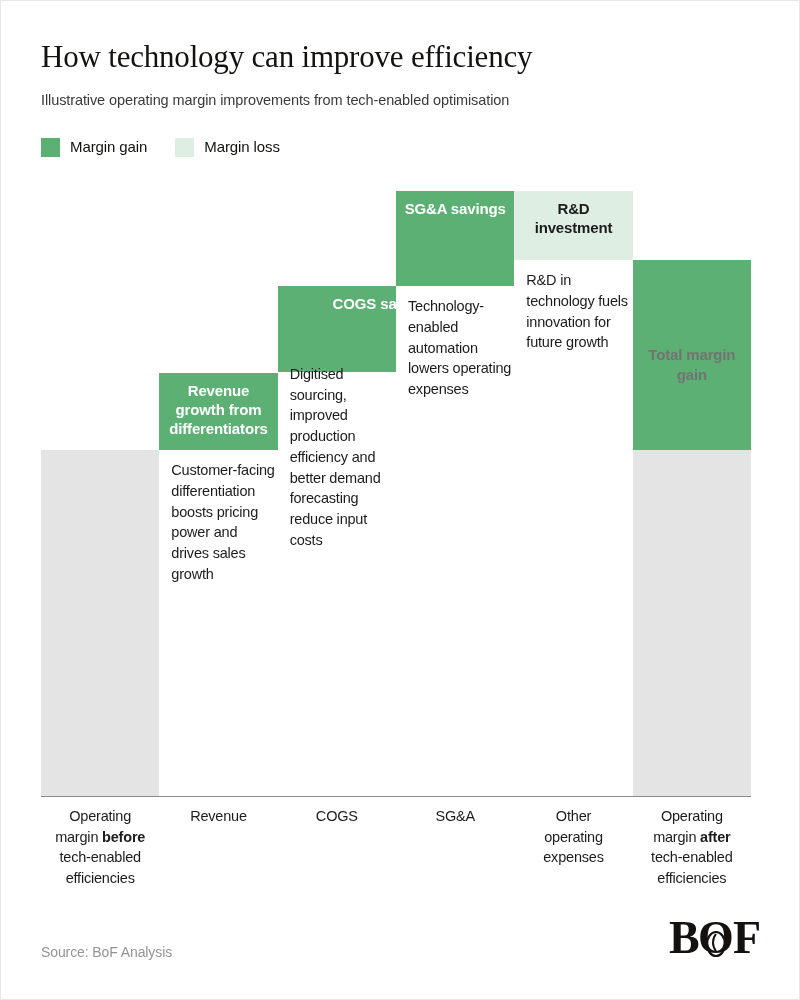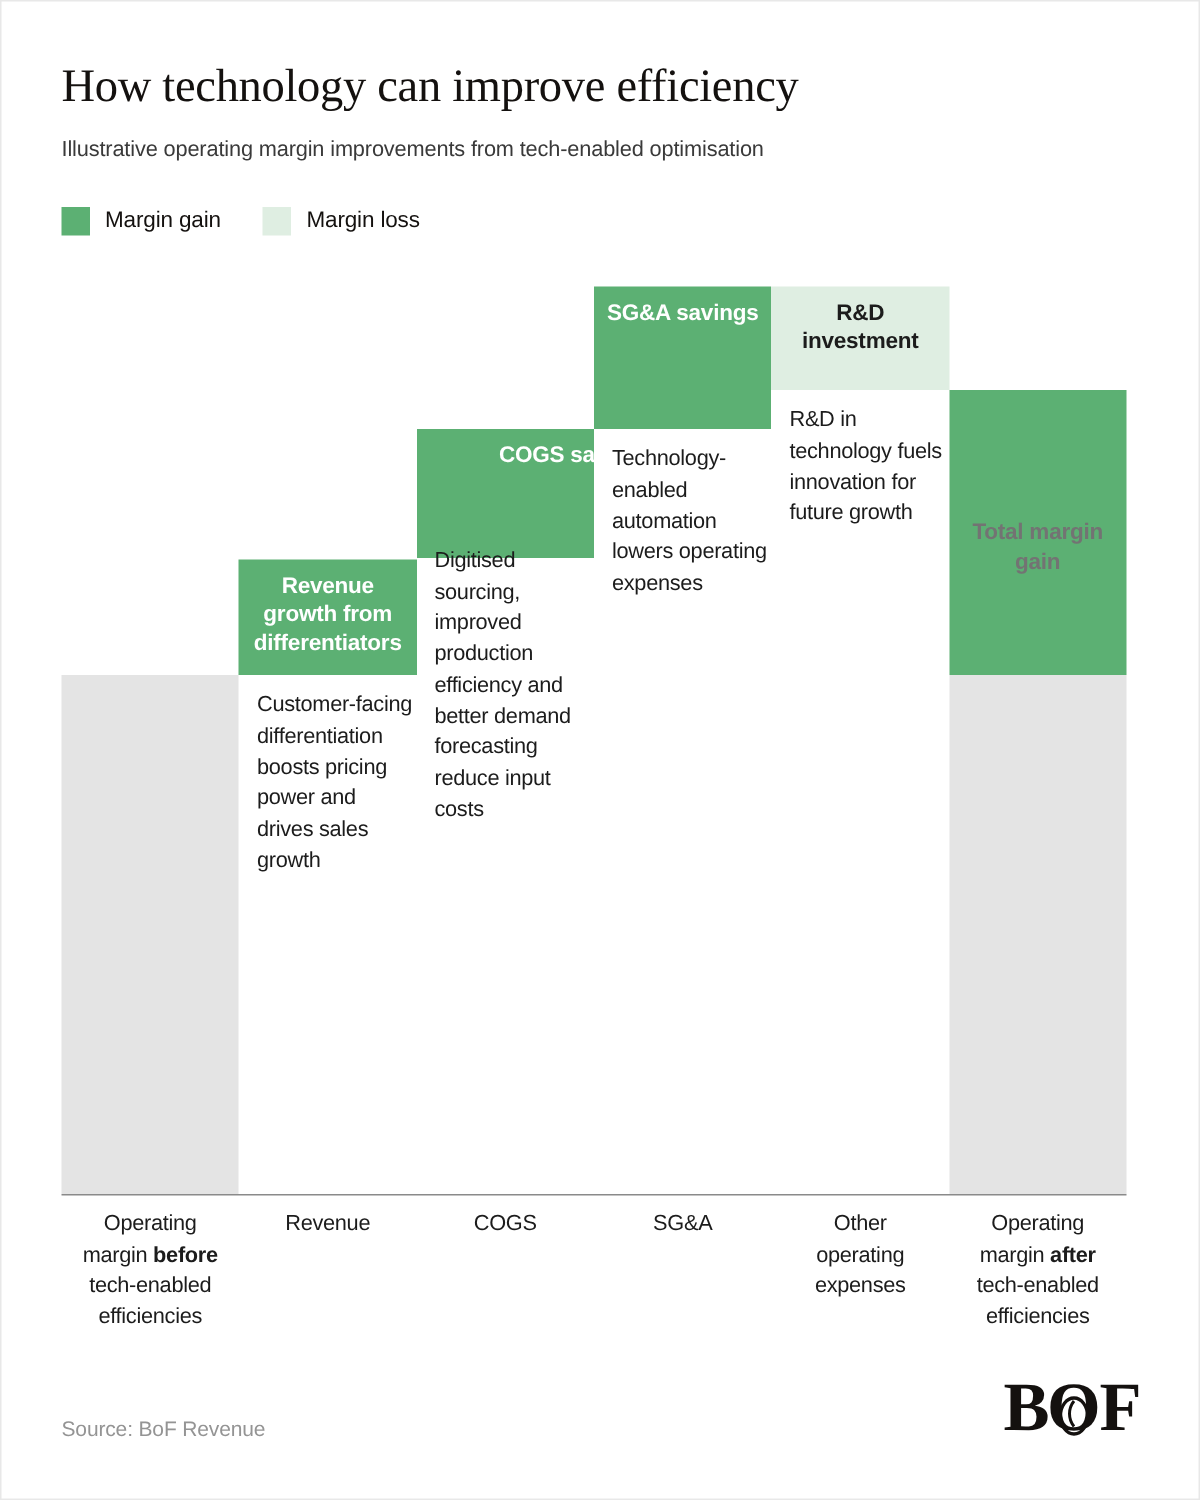--- a/index.html
+++ b/index.html
@@ -189,21 +189,21 @@
   <div class="axis-line"></div>
   <div id="axis-labels">
       <div class="axis-label" style="left: 40px; width: 118.333px;">Operating<br>margin <b>before</b><br>tech-enabled<br>efficiencies</div>
       <div class="axis-label" style="left: 158.333px; width: 118.333px;">Revenue</div>
       <div class="axis-label" style="left: 276.667px; width: 118.333px;">COGS</div>
       <div class="axis-label" style="left: 395px; width: 118.333px;">SG&amp;A</div>
       <div class="axis-label" style="left: 513.333px; width: 118.333px;">Other<br>operating<br>expenses</div>
       <div class="axis-label" style="left: 631.667px; width: 118.333px;">Operating<br>margin <b>after</b><br>tech-enabled<br>efficiencies</div>
     </div>
 
-  <div class="source">Source: BoF Revenue</div>
+  <div class="source">Source: BoF Analysis</div>
 
   <div class="logo">
     <svg viewBox="0 0 90 52" width="90" height="52" aria-hidden="true">
       <text x="0" y="40" font-family="Liberation Serif, serif" font-size="46" font-weight="bold" fill="#14110f" letter-spacing="-1">B</text>
       <text x="29" y="40" font-family="Liberation Serif, serif" font-size="46" font-weight="bold" fill="#14110f" letter-spacing="-1">O</text>
       <text x="64" y="40" font-family="Liberation Serif, serif" font-size="46" font-weight="bold" fill="#14110f" letter-spacing="-1">F</text>
       <ellipse cx="47" cy="31" rx="9" ry="12" fill="none" stroke="#14110f" stroke-width="2.2"></ellipse>
       <path d="M47 21 C 43 26, 43 33, 47 38" fill="none" stroke="#14110f" stroke-width="2"></path>
     </svg>
   </div>

